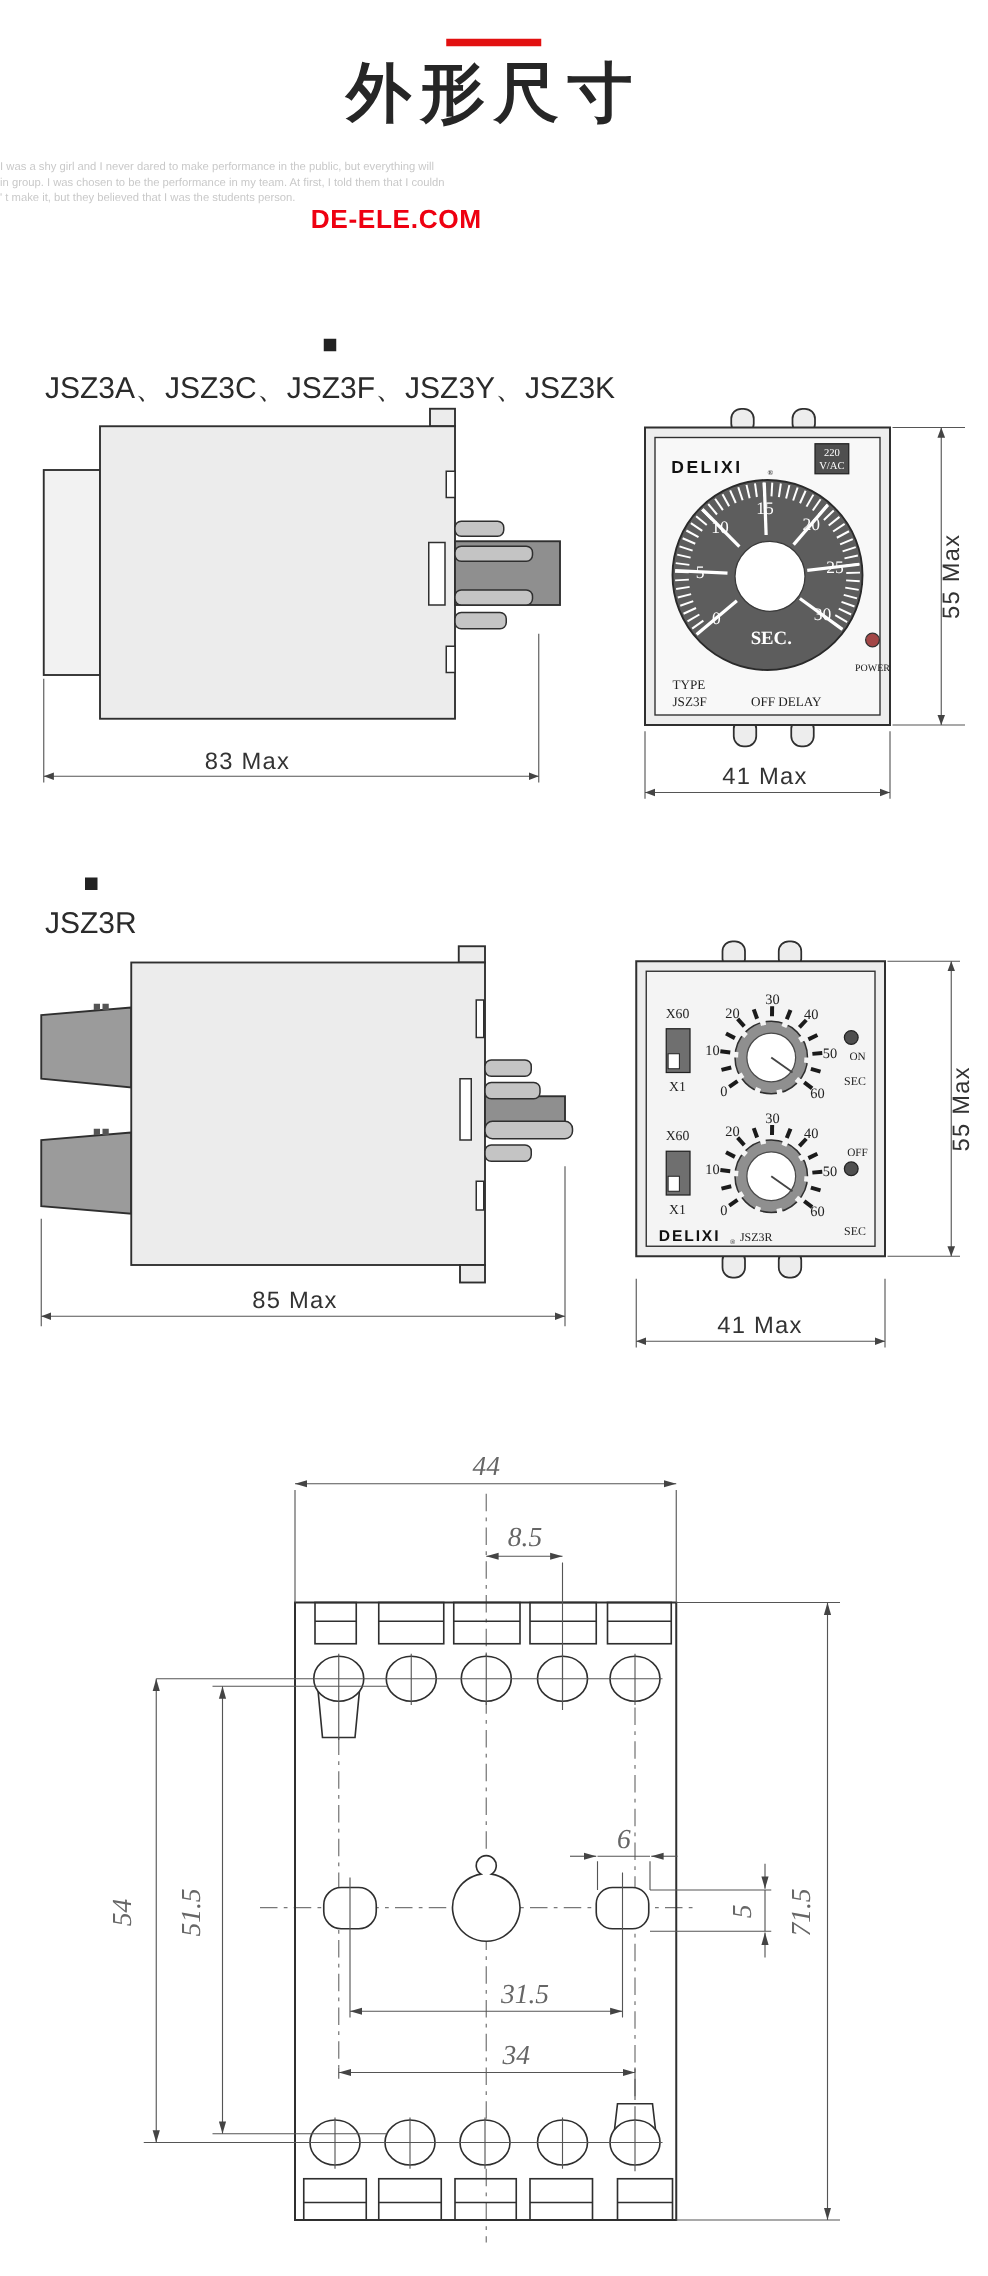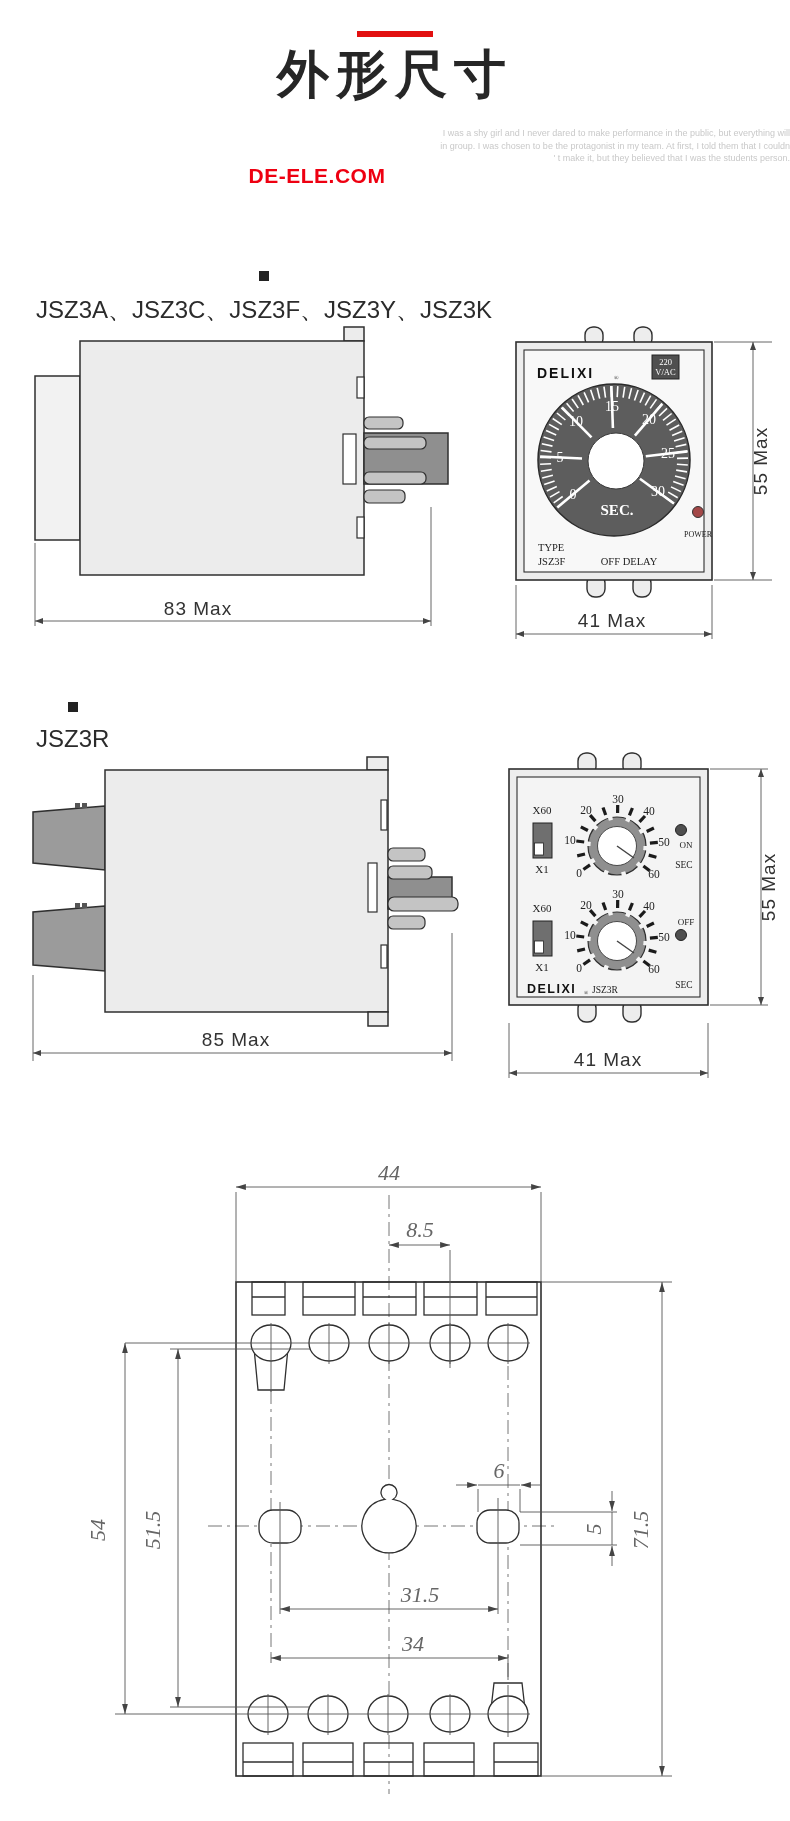--- a/index.html
+++ b/index.html
@@ -2,21 +2,21 @@
 <html><head>
 <meta charset="utf-8">
 <style>
   html,body{margin:0;padding:0;background:#fff;}
   #page{position:relative;width:790px;height:1821px;background:#ffffff;overflow:hidden;
         font-family:"Liberation Sans",sans-serif;}
   .abs{position:absolute;}
   #accent-bar{left:357px;top:31px;width:76px;height:6px;background:#e21010;}
   #main-title{left:0;top:40px;width:790px;text-align:center;font-size:52px;font-weight:700;
               letter-spacing:7px;color:#262626;}
-  #watermark{left:0;top:127px;width:790px;text-align:right;font-size:9px;line-height:12.5px;
+  #watermark{left:0;top:127px;width:790px;text-align:left;font-size:9px;line-height:12.5px;
              color:#c9c9c9;}
   #site-link{left:0;top:164px;width:634px;text-align:center;font-size:21px;font-weight:700;
              letter-spacing:0.5px;color:#ee0011;}
   .sec-head{display:flex;align-items:center;gap:13px;color:#2b2b2b;font-size:24px;flex-direction:column;}
   .sec-head .bullet{width:10px;height:10px;background:#222;flex:0 0 auto;}
   #head1{left:36px;top:271px;}
   #head2{left:36px;top:702px;}
   svg text{font-family:"Liberation Serif",serif;}
   .cad{fill:#666;font-style:italic;font-size:22px;}
   .maxdim{fill:#333;font-size:19px;font-style:normal;font-family:"Liberation Sans",sans-serif;letter-spacing:1px;}
@@ -25,21 +25,21 @@
 </style>
 </head>
 <body>
 
 <div id="page">
 
   <div id="accent-bar" class="abs"></div>
   <div id="main-title" class="abs">外形尺寸</div>
   <div id="watermark" class="abs">
     <div>I was a shy girl and I never dared to make performance in the public, but everything will</div>
-    <div>in group. I was chosen to be the protagonist in my team. At first, I told them that I couldn</div>
+    <div>in group. I was chosen to be the performance in my team. At first, I told them that I couldn</div>
     <div>' t make it, but they believed that I was the students person.</div>
   </div>
   <div id="site-link" class="abs">DE-ELE.COM</div>
 
   <div id="head1" class="abs sec-head">
     <span class="bullet"></span>
     <span>JSZ3A、JSZ3C、JSZ3F、JSZ3Y、JSZ3K</span>
   </div>
 
   <svg class="abs" style="left:20px;top:315px;" width="770" height="335" viewBox="0 0 770 335">

